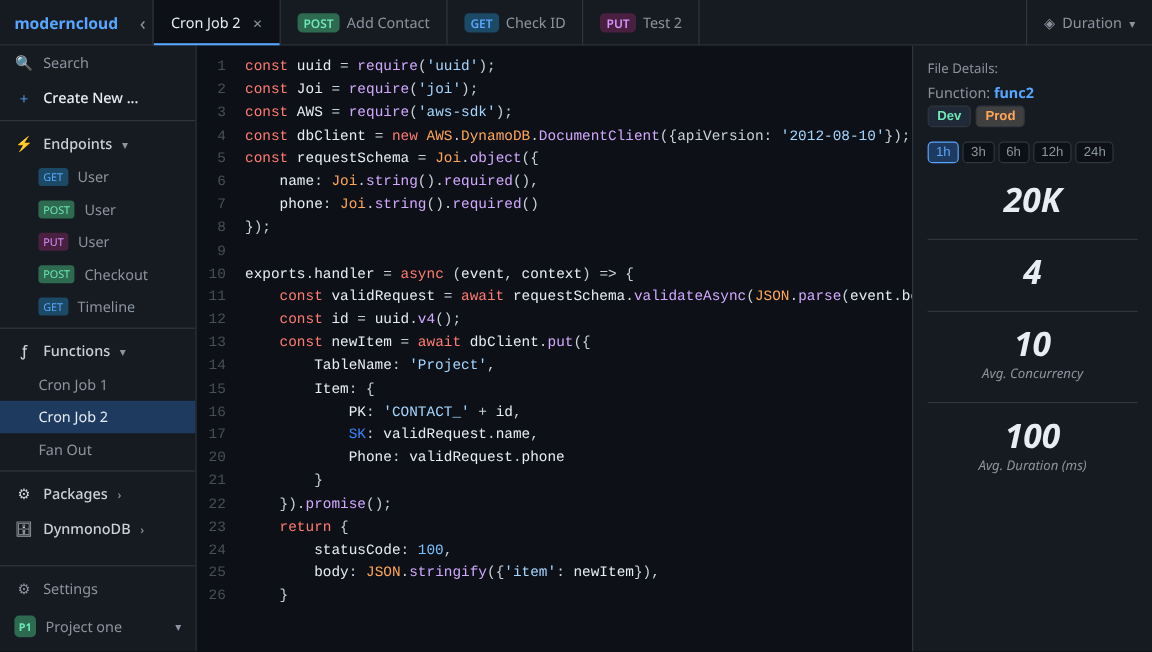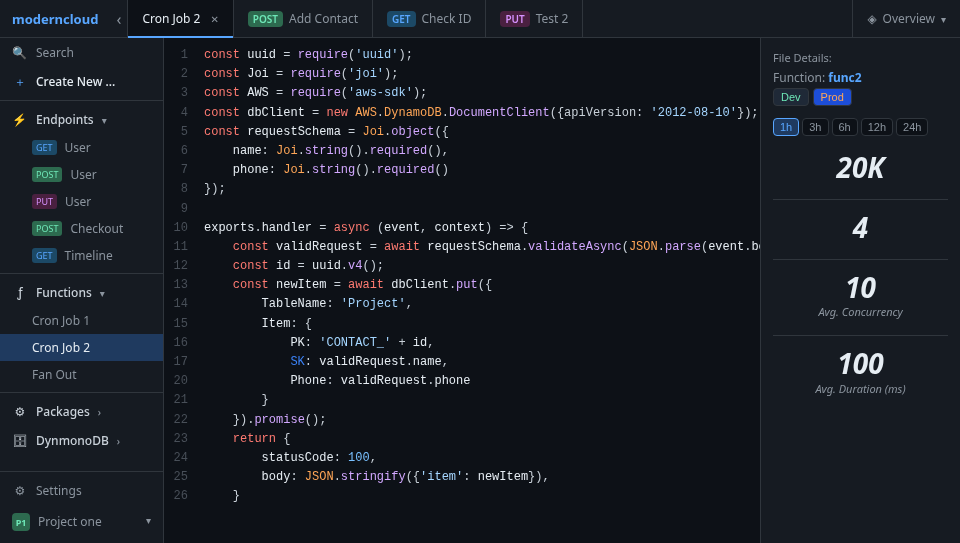--- a/index.html
+++ b/index.html
@@ -28,39 +28,39 @@
     .sidebar { width: 164px; background: #161b22; border-right: 1px solid #30363d; display: flex; flex-direction: column; flex-shrink: 0; overflow-y: auto; }
     .sidebar-item { display: flex; align-items: center; gap: 8px; padding: 6px 12px; cursor: pointer; font-size: 12px; color: #8b949e; }
     .sidebar-item-icon { width: 16px; height: 16px; display: flex; align-items: center; justify-content: center; flex-shrink: 0; }
     .sidebar-item-label { flex: 1; }
     .sidebar-item-chevron { color: #8b949e; font-size: 10px; }
     .sidebar-group-header { display: flex; align-items: center; gap: 8px; padding: 6px 12px; cursor: pointer; font-size: 12px; color: #c9d1d9; font-weight: 500; }
     .sidebar-sub-item { padding-left: 32px; display: flex; align-items: center; gap: 8px; padding-top: 5px; padding-bottom: 5px; padding-right: 12px; cursor: pointer; font-size: 12px; color: #8b949e; }
     .sidebar-sub-item.active { background: #1f3a5f; color: #e6edf3; }
     .sidebar-divider { height: 1px; background: #30363d; margin: 4px 0; }
     .sidebar-footer { margin-top: auto; border-top: 1px solid #30363d; padding: 4px 0; }
-    .project-footer { display: flex; align-items: flex-start; gap: 8px; padding: 8px 12px; cursor: pointer; font-size: 12px; color: #8b949e; }
+    .project-footer { display: flex; align-items: center; gap: 8px; padding: 8px 12px; cursor: pointer; font-size: 12px; color: #8b949e; }
     .project-footer .project-icon { width: 18px; height: 18px; background: #2d6a4f; border-radius: 4px; display: flex; align-items: center; justify-content: center; font-size: 9px; color: #6ee7b7; font-weight: 700; flex-shrink: 0; }
 
     
     .editor { flex: 1; background: #0d1117; overflow: hidden; display: flex; flex-direction: column; }
     .code-area { flex: 1; overflow-y: auto; font-family: 'Consolas', 'Courier New', monospace; font-size: 12px; line-height: 1.6; padding: 8px 0; }
     .code-line { display: flex; min-height: 19.2px; }
     .line-num { width: 40px; text-align: right; padding-right: 16px; color: #484f58; flex-shrink: 0; user-select: none; }
     .line-content { flex: 1; padding-right: 16px; white-space: pre; }
 
     
     .right-panel { width: 200px; background: #161b22; border-left: 1px solid #30363d; flex-shrink: 0; overflow-y: auto; padding: 12px; }
     .panel-subtitle { font-size: 11px; color: #8b949e; margin-bottom: 4px; }
     .time-buttons { display: flex; gap: 3px; margin-bottom: 16px; flex-wrap: wrap; }
     .time-btn { padding: 2px 6px; border-radius: 4px; border: 1px solid #30363d; background: #0d1117; color: #8b949e; font-size: 11px; cursor: pointer; }
     .time-btn.active { background: #1f3a5f; color: #58a6ff; border-color: #58a6ff; }
-    .env-btn { padding: 2px 7px; border-radius: 4px; border: 1px solid #30363d; background: #0d1117; color: #8b949e; font-size: 11px; cursor: pointer; }
+    .env-btn { padding: 2px 7px; border-radius: 4px; border: 1px solid #30363d; background: #0d1117; color: #8b949e; font-size: 11px; cursor: pointer; font-weight: bold; }
     .env-btn.active-dev { background: #1f2937; color: #6ee7b7; }
-    .env-btn.active-prod { background: #1d4ed8; color: #ffa657; }
+    .env-btn.active-prod { background: #404040; color: #ffa657; }
     .metric-card { text-align: center; margin-bottom: 16px; font-style: italic; }
     .metric-value { font-size: 28px; font-weight: 700; color: #e6edf3; line-height: 1.1; }
     .metric-label { font-size: 11px; color: #8b949e; margin-top: 2px; }
     .metric-divider { height: 1px; background: #30363d; margin: 12px 0; }
     .env-row { display: flex; gap: 4px; margin-bottom: 12px; }
   </style>
 </head>
 <body>
 
 <div class="topbar">
@@ -85,21 +85,21 @@
       <span>Check ID</span>
     </div>
 
     <div class="tab">
       <span class="tab-badge badge-put">PUT</span>
       <span>Test 2</span>
     </div>
 
     <div class="overview-tab" style="margin-left: auto;">
       <span class="overview-tab-icon">◈</span>
-      <span>Overview</span>
+      <span>Duration</span>
       <span style="font-size:10px;">▾</span>
     </div>
   </div>
 </div>
 
 <div class="main">
 
   <div class="sidebar">
 
     <div class="sidebar-item">

